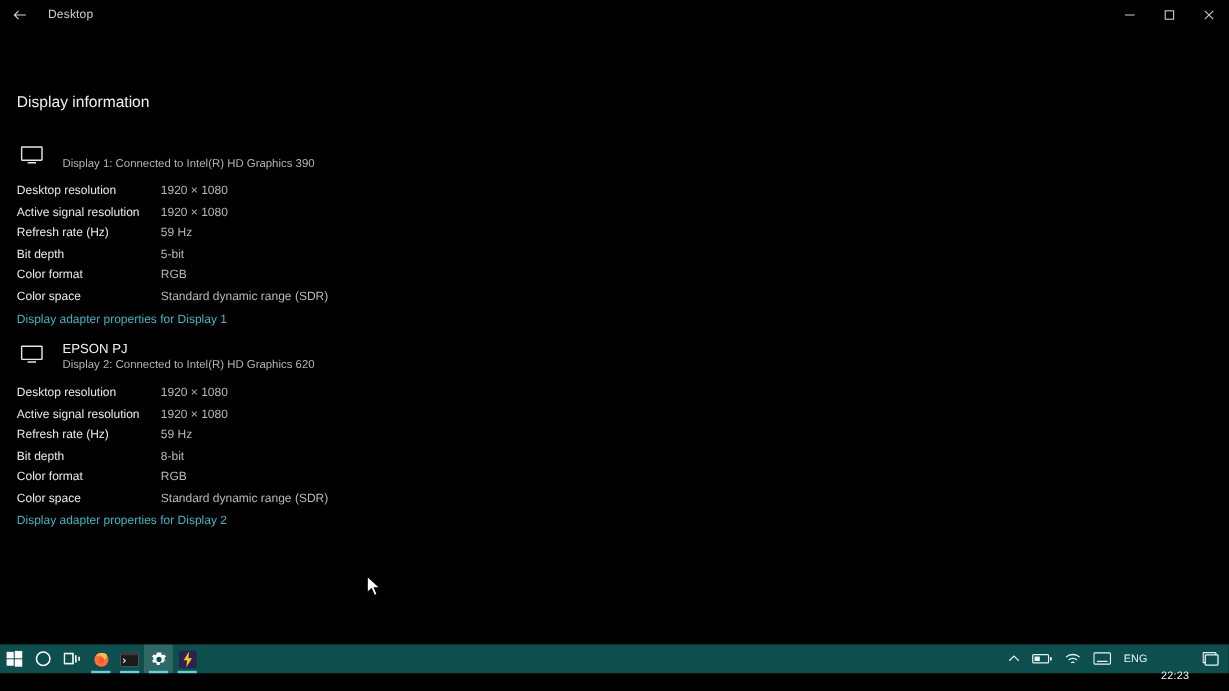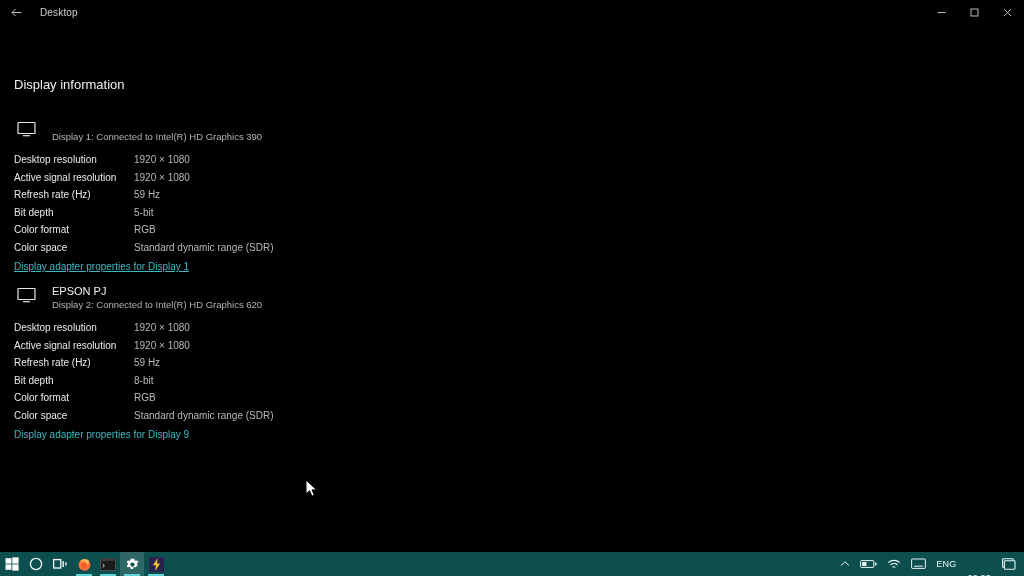--- a/index.html
+++ b/index.html
@@ -146,21 +146,21 @@
 
   
   .cursor {
     position: absolute;
     pointer-events: none;
   }
 
   
   .taskbar {
     position: absolute;
-    left: 0; bottom: 0;
+    left: 0; bottom: 15px;
     width: 1024px; height: 24px;
     background: #0d4f4f;
     display: flex;
     align-items: center;
   }
   .tb-left { display: flex; align-items: center; height: 24px; }
   .tb-item {
     width: 24px; height: 24px;
     display: flex; align-items: center; justify-content: center;
     position: relative;
@@ -271,21 +271,21 @@
             <td class="info-label">Color format</td>
             <td class="info-value">RGB</td>
           </tr>
           <tr>
             <td class="info-label">Color space</td>
             <td class="info-value">Standard dynamic range (SDR)</td>
           </tr>
         </tbody>
       </table>
 
-      <div class="adapter-link" style="color: rgb(63, 184, 196); text-decoration: underline;">Display adapter properties for Display 1</div>
+      <div class="adapter-link" style="color: rgb(63, 184, 196);">Display adapter properties for Display 1</div>
     </div>
 
     <div class="display-block" style="margin-top:10px;">
       <div class="display-head">
         <div class="monitor-icon">
           <svg width="19" height="16" viewBox="0 0 19 16">
             <rect x="1" y="1.5" width="17" height="11" rx="0.6" fill="none" stroke="currentColor" stroke-width="1.2"></rect>
             <path d="M6 14.7 H13" stroke="currentColor" stroke-width="1.2" fill="none"></path>
           </svg>
         </div>
@@ -317,21 +317,21 @@
             <td class="info-label">Color format</td>
             <td class="info-value">RGB</td>
           </tr>
           <tr>
             <td class="info-label">Color space</td>
             <td class="info-value">Standard dynamic range (SDR)</td>
           </tr>
         </tbody>
       </table>
 
-      <div class="adapter-link" style="color: rgb(63, 184, 196);">Display adapter properties for Display 9</div>
+      <div class="adapter-link" style="color: rgb(63, 184, 196);">Display adapter properties for Display 2</div>
     </div>
   </div>
 
   <svg class="cursor" id="mouse-cursor" width="13" height="19" viewBox="0 0 13 19" style="left: 305px; top: 479px;">
     <path d="M1 1 L1 15 L4.6 11.7 L7 17.2 L9.3 16.2 L7 10.9 L11.6 10.9 Z" fill="#ffffff" stroke="#000000" stroke-width="1"></path>
   </svg>
 
   <div class="taskbar" style="background: rgb(13, 79, 79);">
     <div class="tb-left">
 

